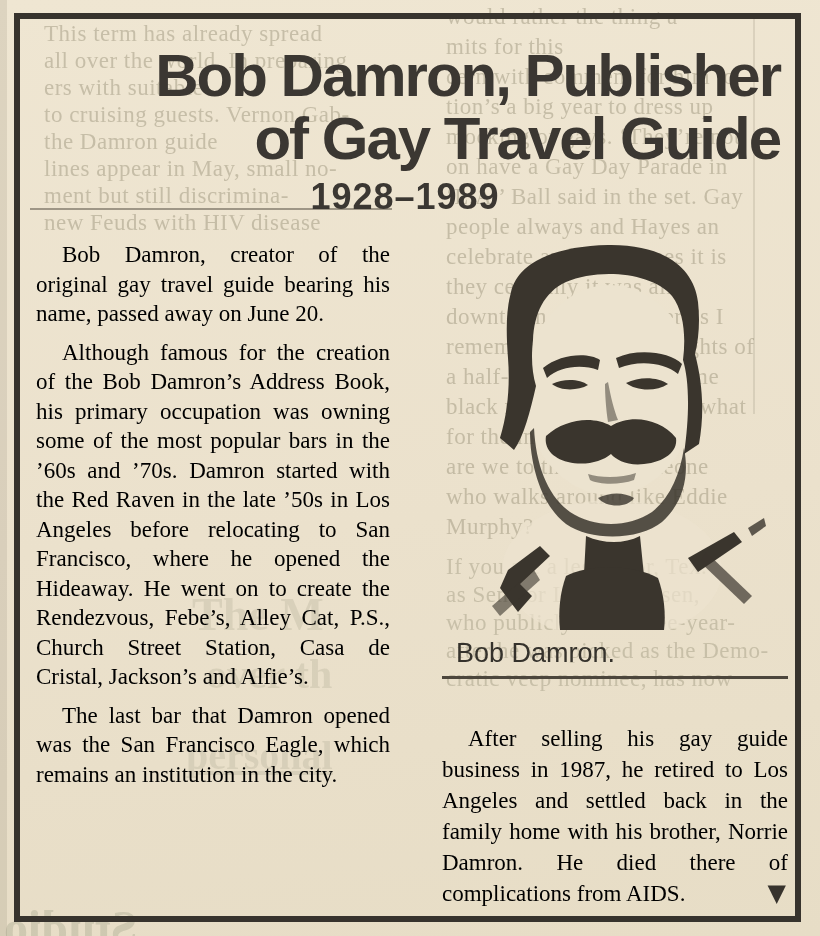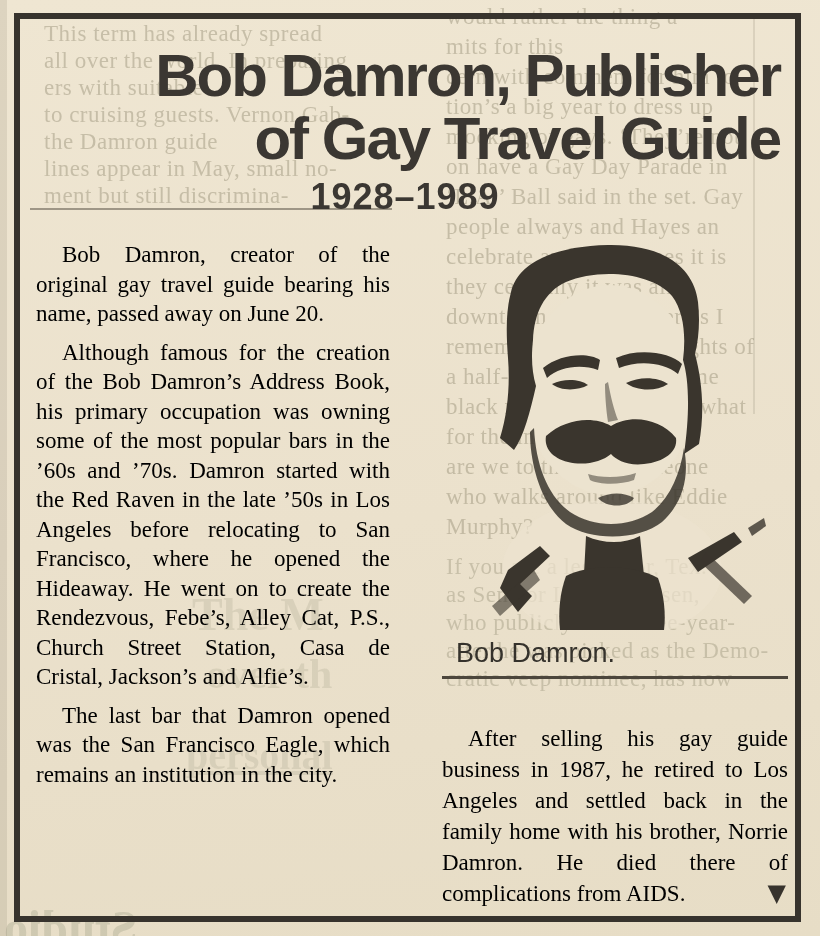--- a/index.html
+++ b/index.html
@@ -58,20 +58,21 @@
 <body>
 
 <div class="ghost ghost-block" id="ghost-top-left">
     <div>This term has already spread</div>
     <div>all over the world. In preparing</div>
     <div>ers with suitable</div>
     <div>to cruising guests.  Vernon Gab-</div>
     <div>the Damron guide</div>
     <div>lines appear in May,  small no-</div>
     <div>ment but still discrimina-</div>
+    <div>new  Feuds with HIV disease</div>
   </div>
 <div class="ghost ghost-block" id="ghost-right-top">
     <div>would rather the thing a</div>
     <div>mits for this</div>
     <div>cern with comment for him to</div>
     <div>tion’s a big year to dress up</div>
     <div>mocking of gays. ‘They’re not</div>
     <div>on have a Gay Day Parade in</div>
     <div>‘L.A.’ Ball said in the set.  Gay</div>
     <div>people always and Hayes an</div>

